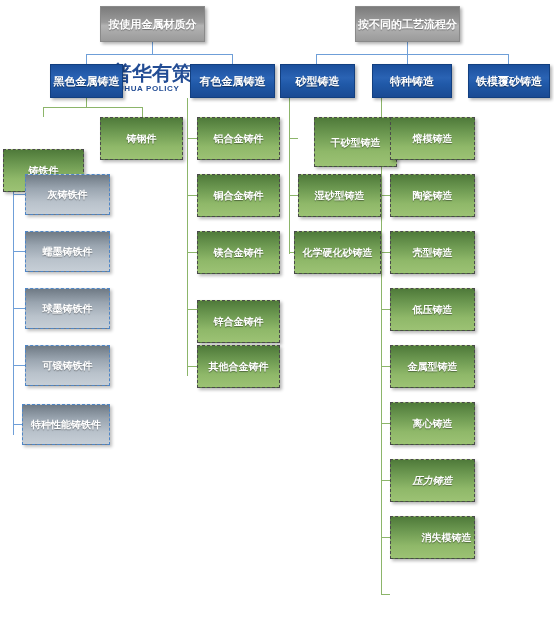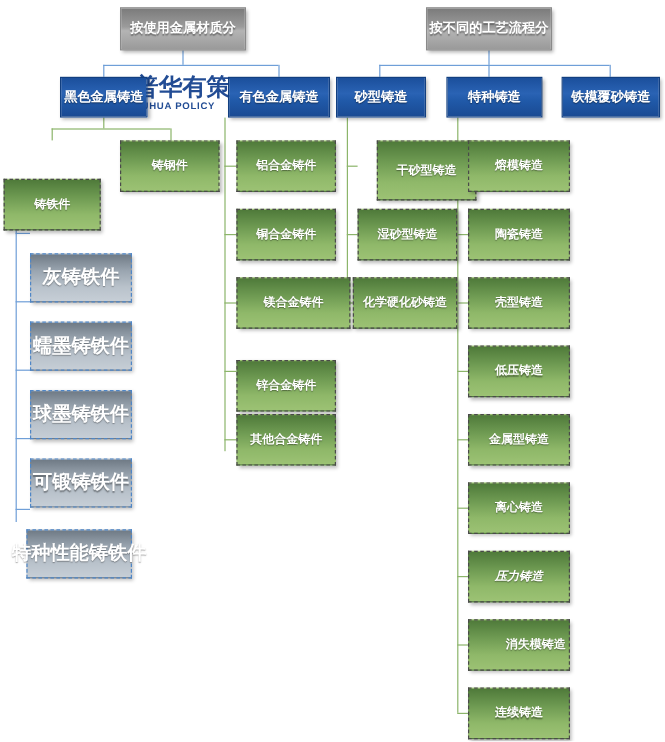--- a/index.html
+++ b/index.html
@@ -106,25 +106,24 @@
     font-weight: bold;
     color: #ffffff;
     text-shadow: 0 1px 1px rgba(0,0,0,0.40);
   }
 
   
   .n-silver {
     background: linear-gradient(to bottom, #6f7a85 0%, #9aa5b0 35%, #b9c2cb 70%, #c6ced6 100%);
     border: 1px dashed #4f86c6;
     box-shadow: 2px 2px 3px rgba(0,0,0,0.25);
-    font-size: 16px;
+    font-size: 10px;
     font-weight: bold;
     color: #ffffff;
     text-shadow: 0 1px 1px rgba(0,0,0,0.35);
-    margin-top: 37px;
   }
 </style>
 </head>
 <body>
 
 <div id="canvas">
 
   <div class="watermark">
     <div class="wm-cn">普华有策</div>
     <div class="wm-en">PUHUA POLICY</div>
@@ -230,21 +229,21 @@
   <div class="node n-silver" style="left:22px; top:404px; width:88px; height:41px;">
     <span class="node-label">特种性能铸铁件</span>
   </div>
 
   <div class="node n-green" style="left:197px; top:117px; width:83px; height:43px;">
     <span class="node-label">铝合金铸件</span>
   </div>
   <div class="node n-green" style="left:197px; top:174px; width:83px; height:43px;">
     <span class="node-label">铜合金铸件</span>
   </div>
-  <div class="node n-green" style="left:197px; top:231px; width:95px; height:43px;">
+  <div class="node n-green" style="left:197px; top:231px; width:83px; height:43px;">
     <span class="node-label">镁合金铸件</span>
   </div>
   <div class="node n-green" style="left:197px; top:288px; width:83px; height:43px;margin-top:12px;">
     <span class="node-label">锌合金铸件</span>
   </div>
   <div class="node n-green" style="left:197px; top:345px; width:83px; height:43px;">
     <span class="node-label">其他合金铸件</span>
   </div>
 
   <div class="node n-green" style="left:314px; top:117px; width:83px; height:50px;">
@@ -274,17 +273,14 @@
   </div>
   <div class="node n-green" style="left:390px; top:402px; width:85px; height:43px;">
     <span class="node-label">离心铸造</span>
   </div>
   <div class="node n-green" style="left:390px; top:459px; width:85px; height:43px;font-style:italic;">
     <span class="node-label">压力铸造</span>
   </div>
   <div class="node n-green" style="left:390px; top:516px; width:85px; height:43px;padding-left:28px;">
     <span class="node-label">消失模铸造</span>
   </div>
-  <div class="node n-green" style="left:390px; top:573px; width:85px; height:43px;">
-    <span class="node-label">连续铸造</span>
-  </div>
 
 </div>
 
 </body></html>

